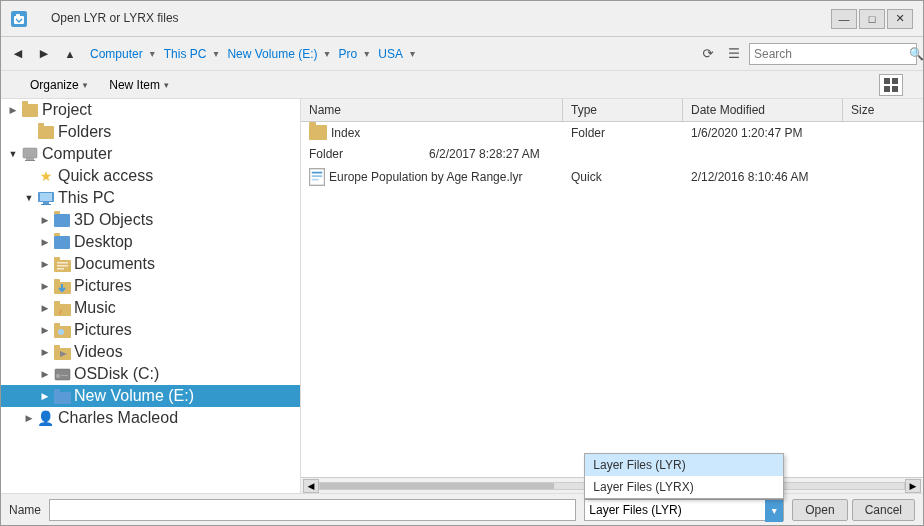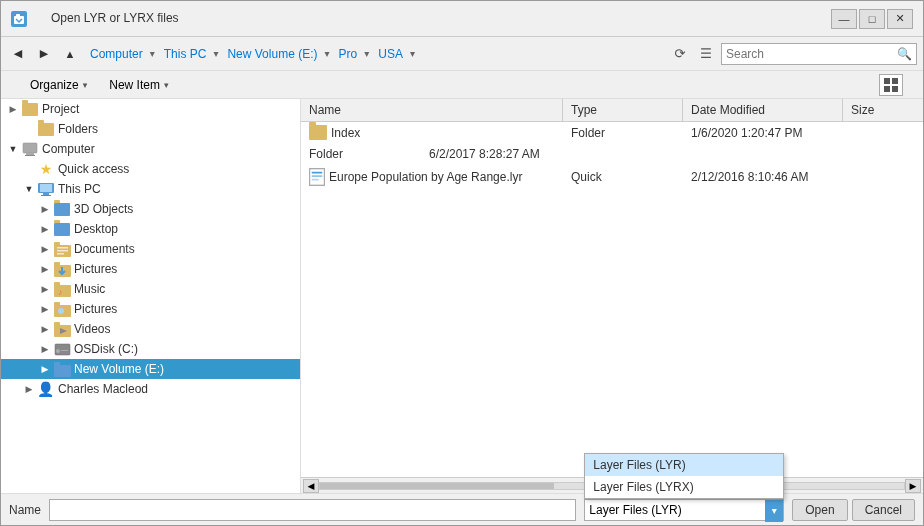--- a/index.html
+++ b/index.html
@@ -13,41 +13,41 @@
     .title-text { font-size: 12px; color: #333; }
     .title-bar-controls { display: flex; gap: 2px; }
     .title-btn { width: 26px; height: 20px; border: 1px solid #aaa; background: #e0e0e0; cursor: pointer; display: flex; align-items: center; justify-content: center; font-size: 11px; color: #333; }
 
     .toolbar { background: #f0f0f0; border-bottom: 1px solid #ddd; padding: 2px 6px; display: flex; align-items: center; gap: 4px; height: 34px; }
     .nav-btn { width: 22px; height: 22px; border: 1px solid transparent; background: transparent; cursor: pointer; display: flex; align-items: center; justify-content: center; font-size: 11px; color: #333; border-radius: 2px; }
     .breadcrumb-bar { display: flex; align-items: center; gap: 2px; flex: 1; }
     .breadcrumb-segment { display: flex; align-items: center; }
     .breadcrumb-text { padding: 2px 4px; font-size: 12px; color: #0078d7; cursor: pointer; border: 1px solid transparent; border-radius: 2px; }
     .breadcrumb-arrow { padding: 2px 2px; cursor: pointer; color: #666; font-size: 10px; }
-    .search-box { display: flex; align-items: center; background: white; border: 1px solid #aaa; width: 196px; height: 22px; padding: 0 4px; }
+    .search-box { display: flex; align-items: center; background: white; border: 1px solid #aaa; width: 168px; height: 22px; padding: 0 4px; }
     .search-input { border: none; outline: none; flex: 1; font-size: 12px; color: #999; }
     .search-icon { color: #666; font-size: 12px; }
     .refresh-btn { width: 22px; height: 22px; border: 1px solid transparent; background: transparent; cursor: pointer; display: flex; align-items: center; justify-content: center; color: #555; }
 
     .menu-bar { background: #f0f0f0; border-bottom: 1px solid #ddd; padding: 2px 20px; display: flex; align-items: center; gap: 4px; height: 28px; }
     .menu-item { padding: 2px 8px; cursor: pointer; font-size: 12px; border: 1px solid transparent; border-radius: 2px; display: flex; align-items: center; gap: 4px; }
     .menu-arrow { font-size: 9px; color: #555; }
     .view-btn { margin-left: auto; width: 24px; height: 22px; border: 1px solid #aaa; background: white; cursor: pointer; display: flex; align-items: center; justify-content: center; }
 
     .main-content { display: flex; flex: 1; overflow: hidden; }
 
     .sidebar { width: 300px; background: white; border-right: 1px solid #ddd; overflow-y: auto; overflow-x: hidden; position: relative; }
 
     .tree-item { display: flex; align-items: center; padding: 2px 4px; cursor: pointer; white-space: nowrap; overflow: hidden; }
     .tree-item.selected { background: #3399cc; color: white; }
     .tree-item.selected .item-text { color: white; }
     .tree-expand { width: 16px; height: 16px; display: flex; align-items: center; justify-content: center; font-size: 9px; color: #666; flex-shrink: 0; }
     .tree-expand.open { color: #333; }
     .item-icon { width: 18px; height: 16px; display: flex; align-items: center; justify-content: center; flex-shrink: 0; margin-right: 3px; }
-    .item-text { font-size: 12px; color: #333; }
+    .item-text { font-size: 16px; color: #333; }
     .folder-icon { width: 16px; height: 13px; background: #dcb967; border-radius: 1px; position: relative; }
     .folder-icon::before { content: ''; position: absolute; top: -3px; left: 0; width: 6px; height: 3px; background: #dcb967; border-radius: 1px 1px 0 0; }
     .indent-1 { padding-left: 4px; }
     .indent-2 { padding-left: 20px; }
     .indent-3 { padding-left: 36px; }
 
     .file-area { flex: 1; display: flex; flex-direction: column; background: white; }
     .file-header { display: flex; align-items: center; background: #f0f0f0; border-bottom: 1px solid #ccc; }
     .col-header { padding: 4px 8px; font-size: 12px; color: #333; border-right: 1px solid #ccc; cursor: pointer; display: flex; align-items: center; }
     .col-name { flex: 1; }

